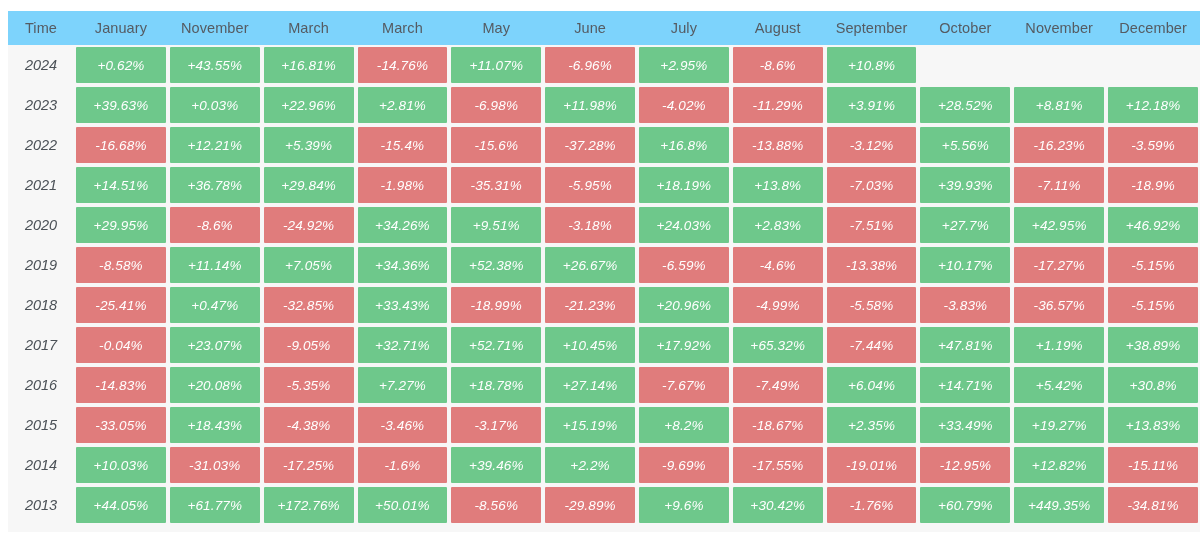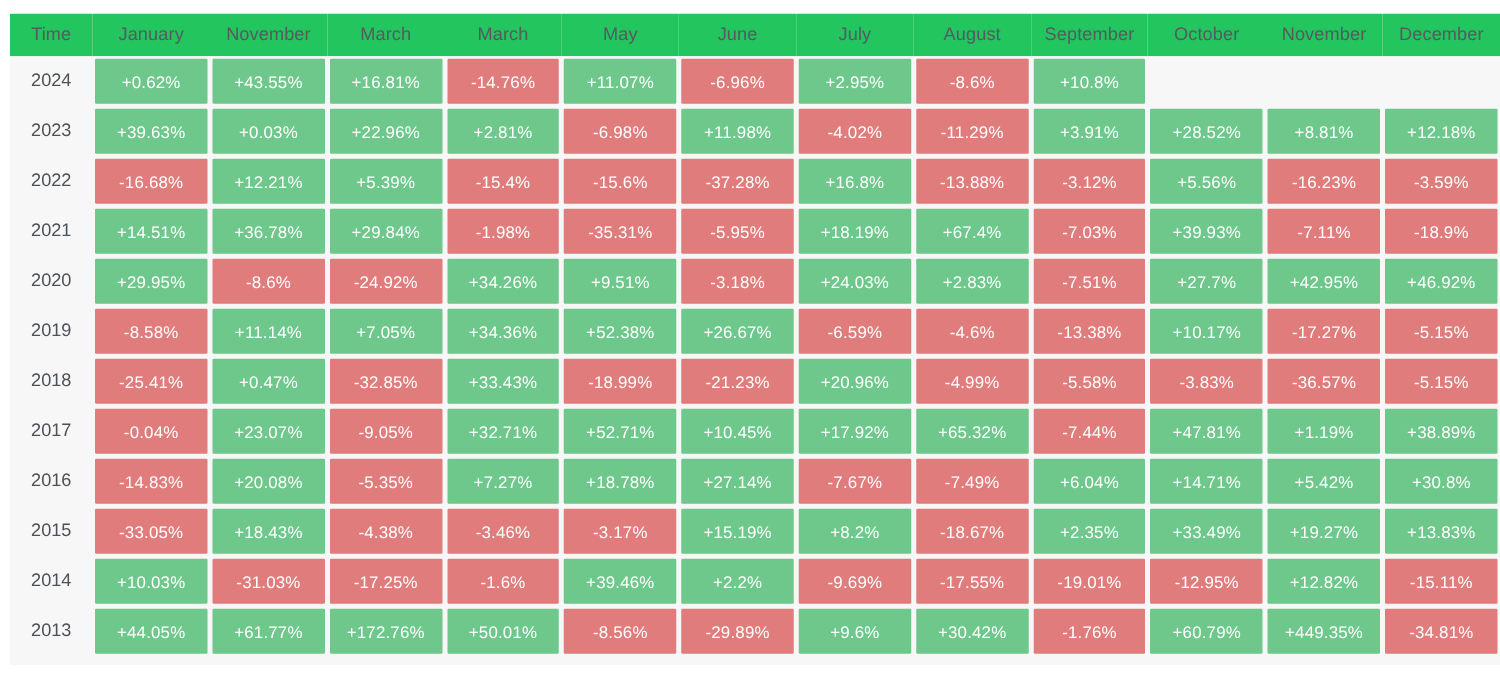--- a/index.html
+++ b/index.html
@@ -35,28 +35,28 @@
     width: 1192px;
     table-layout: fixed;
   }
   thead th {
     height: 34px;
     font-size: 14.5px;
     font-weight: 400;
     color: #555b62;
     text-align: center;
     vertical-align: middle;
-    background: #22c55e;
+    background: #7dd3fc;
     padding: 0;
     letter-spacing: 0.1px;
   }
   th.col-time { width: 66px; }
   th.col-month { width: 93.8px; }
 
-  tbody tr { height: 40px; }
+  tbody tr { height: 40px; font-style: italic; }
 
   td.year-cell {
     width: 66px;
     text-align: center;
     vertical-align: middle;
     font-size: 14.5px;
     color: #4b5157;
     background: #f7f7f7;
     padding: 0;
   }
@@ -240,21 +240,21 @@
             <td class="val">
               <div class="cell-box neg">-35.31%</div>
             </td>
             <td class="val">
               <div class="cell-box neg">-5.95%</div>
             </td>
             <td class="val">
               <div class="cell-box pos">+18.19%</div>
             </td>
             <td class="val">
-              <div class="cell-box pos">+67.4%</div>
+              <div class="cell-box pos">+13.8%</div>
             </td>
             <td class="val">
               <div class="cell-box neg">-7.03%</div>
             </td>
             <td class="val">
               <div class="cell-box pos">+39.93%</div>
             </td>
             <td class="val">
               <div class="cell-box neg">-7.11%</div>
             </td>

